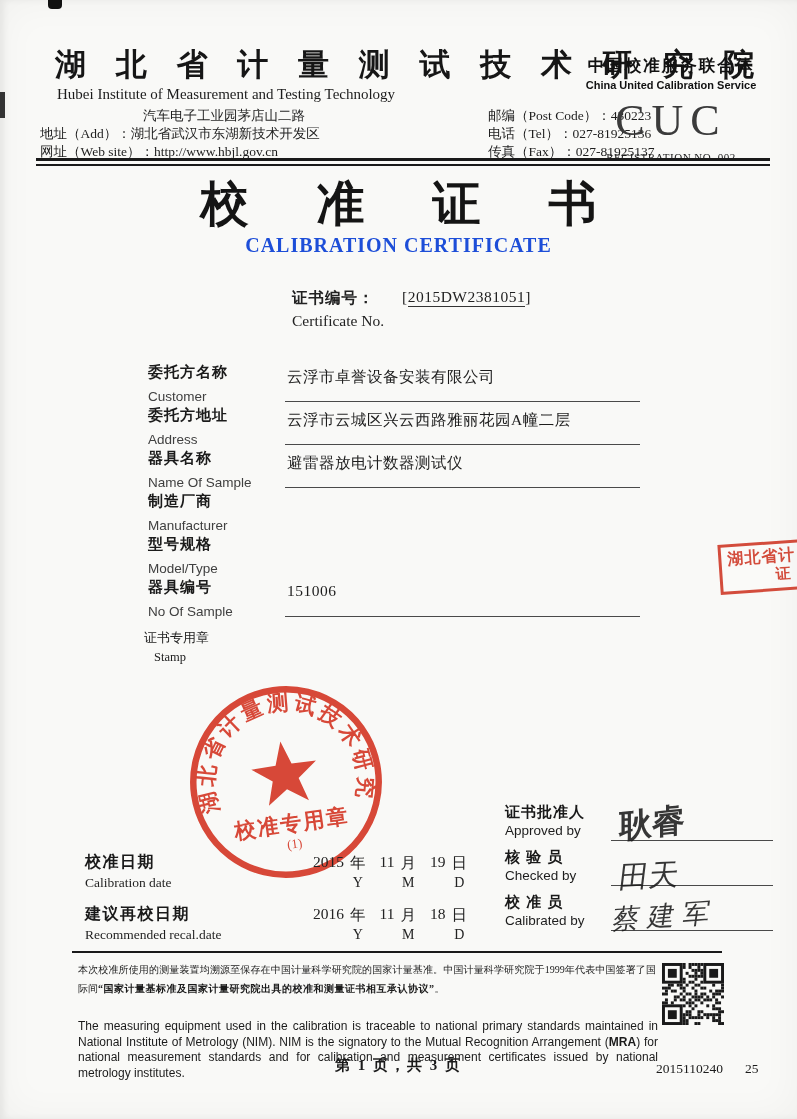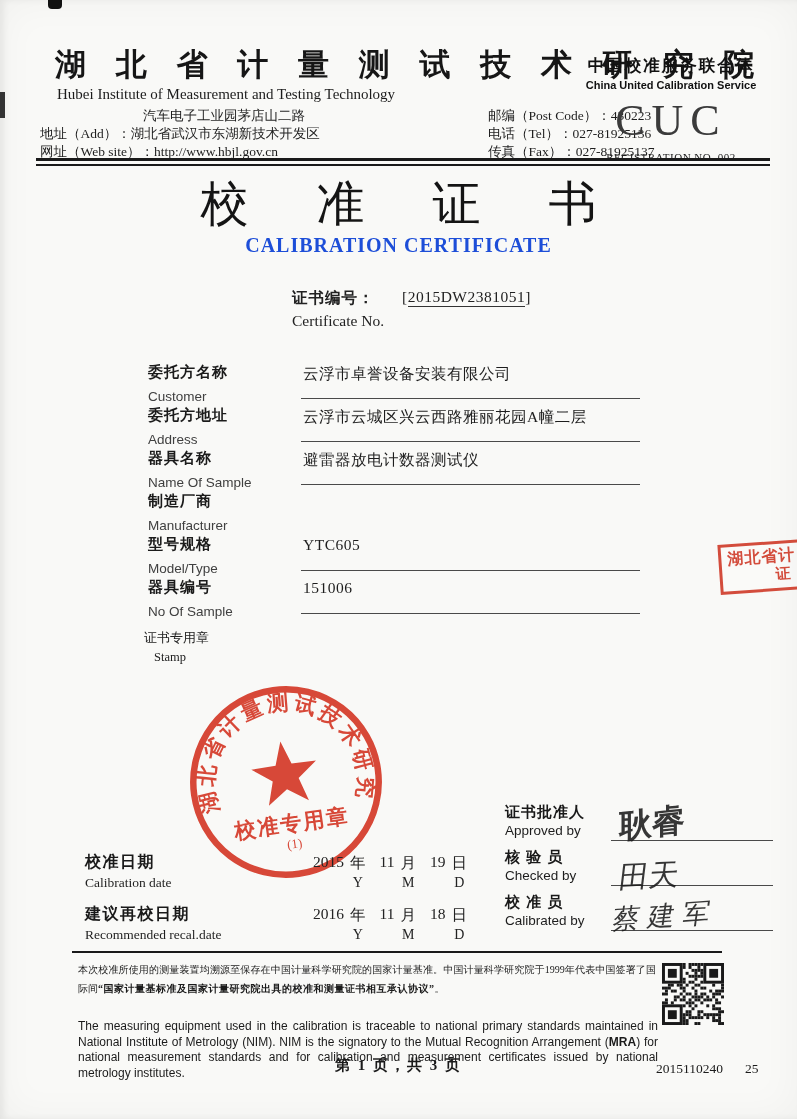--- a/index.html
+++ b/index.html
@@ -25,33 +25,33 @@
   .addr-indent{padding-left:103px;}
   .contact-block{position:absolute;left:488px;top:107px;font-size:13.5px;line-height:18px;color:#1e1e1e;white-space:nowrap;}
   .cuc-block{position:absolute;left:556px;top:55px;width:230px;text-align:center;}
   .cuc-cn{font-size:16.5px;font-weight:bold;letter-spacing:2px;color:#111;font-family:"Liberation Sans",sans-serif;}
   .cuc-en{font-size:11px;font-weight:bold;color:#111;font-family:"Liberation Sans",sans-serif;margin-top:2px;}
   .cuc-logo{font-size:44px;letter-spacing:7px;color:#3b3b3b;margin-top:4px;font-family:"Liberation Serif",serif;}
   .cuc-reg{font-size:11px;letter-spacing:0.5px;color:#222;margin-top:5px;}
   .double-rule{position:absolute;left:36px;top:158px;width:734px;height:3px;border-top:3.5px solid #1a1a1a;border-bottom:2px solid #1a1a1a;}
 
   
-  .title-cn{position:absolute;left:0;top:172px;width:100%;text-align:center;font-size:48px;font-weight:normal;letter-spacing:28px;text-indent:28px;color:#141414;}
+  .title-cn{position:absolute;left:0;top:172px;width:100%;text-align:center;font-size:48px;font-weight:bold;letter-spacing:28px;text-indent:28px;color:#141414;}
   .title-en{position:absolute;left:0;top:234px;width:100%;text-align:center;font-size:20px;font-weight:bold;letter-spacing:1px;color:#1d4ed8;}
 
   
   .certno{position:absolute;left:292px;top:288px;font-size:15.5px;}
   .certno .lbl-cn{font-weight:bold;letter-spacing:1px;}
   .certno .lbl-en{margin-top:3px;}
   .certno-val{position:absolute;left:402px;top:288px;font-size:15.5px;letter-spacing:0.5px;}
   .certno-val .num{border-bottom:1.5px solid #333;padding-bottom:1px;}
 
   
   .fields{position:absolute;left:148px;top:361px;width:492px;}
-  .f-row{display:flex;align-items:flex-start;gap:16px;}
+  .f-row{display:flex;align-items:center;}
   .f-label{width:137px;flex:none;padding-top:2px;}
   .f-label .cn{font-family:"Liberation Sans","DejaVu Sans",sans-serif;font-weight:bold;font-size:15px;letter-spacing:1px;color:#1b1b1b;}
   .f-label .en{font-family:"Liberation Sans","DejaVu Sans",sans-serif;font-size:13.5px;color:#404040;margin-top:7px;}
   .f-value{flex:1;border-bottom:1.5px solid #4a4a4a;font-size:15.5px;color:#1d1d1d;padding:3px 0 0 2px;min-height:38px;box-sizing:border-box;letter-spacing:0.5px;}
 
   
   .stamp-label{position:absolute;left:144px;top:629px;font-size:13px;color:#222;}
   .stamp-label .en{font-size:12.5px;margin:3px 0 0 10px;}
 
   
@@ -160,21 +160,20 @@
       <div class="f-label">
           <div class="cn">制造厂商</div>
           <div class="en">Manufacturer</div>
         </div>
     </div>
     <div class="f-row">
       <div class="f-label">
           <div class="cn">型号规格</div>
           <div class="en">Model/Type</div>
         </div>
-      <div class="f-value">YTC605</div>
     </div>
     <div class="f-row">
       <div class="f-label">
           <div class="cn">器具编号</div>
           <div class="en">No Of Sample</div>
         </div>
       <div class="f-value">151006</div>
     </div>
   </div>
 

